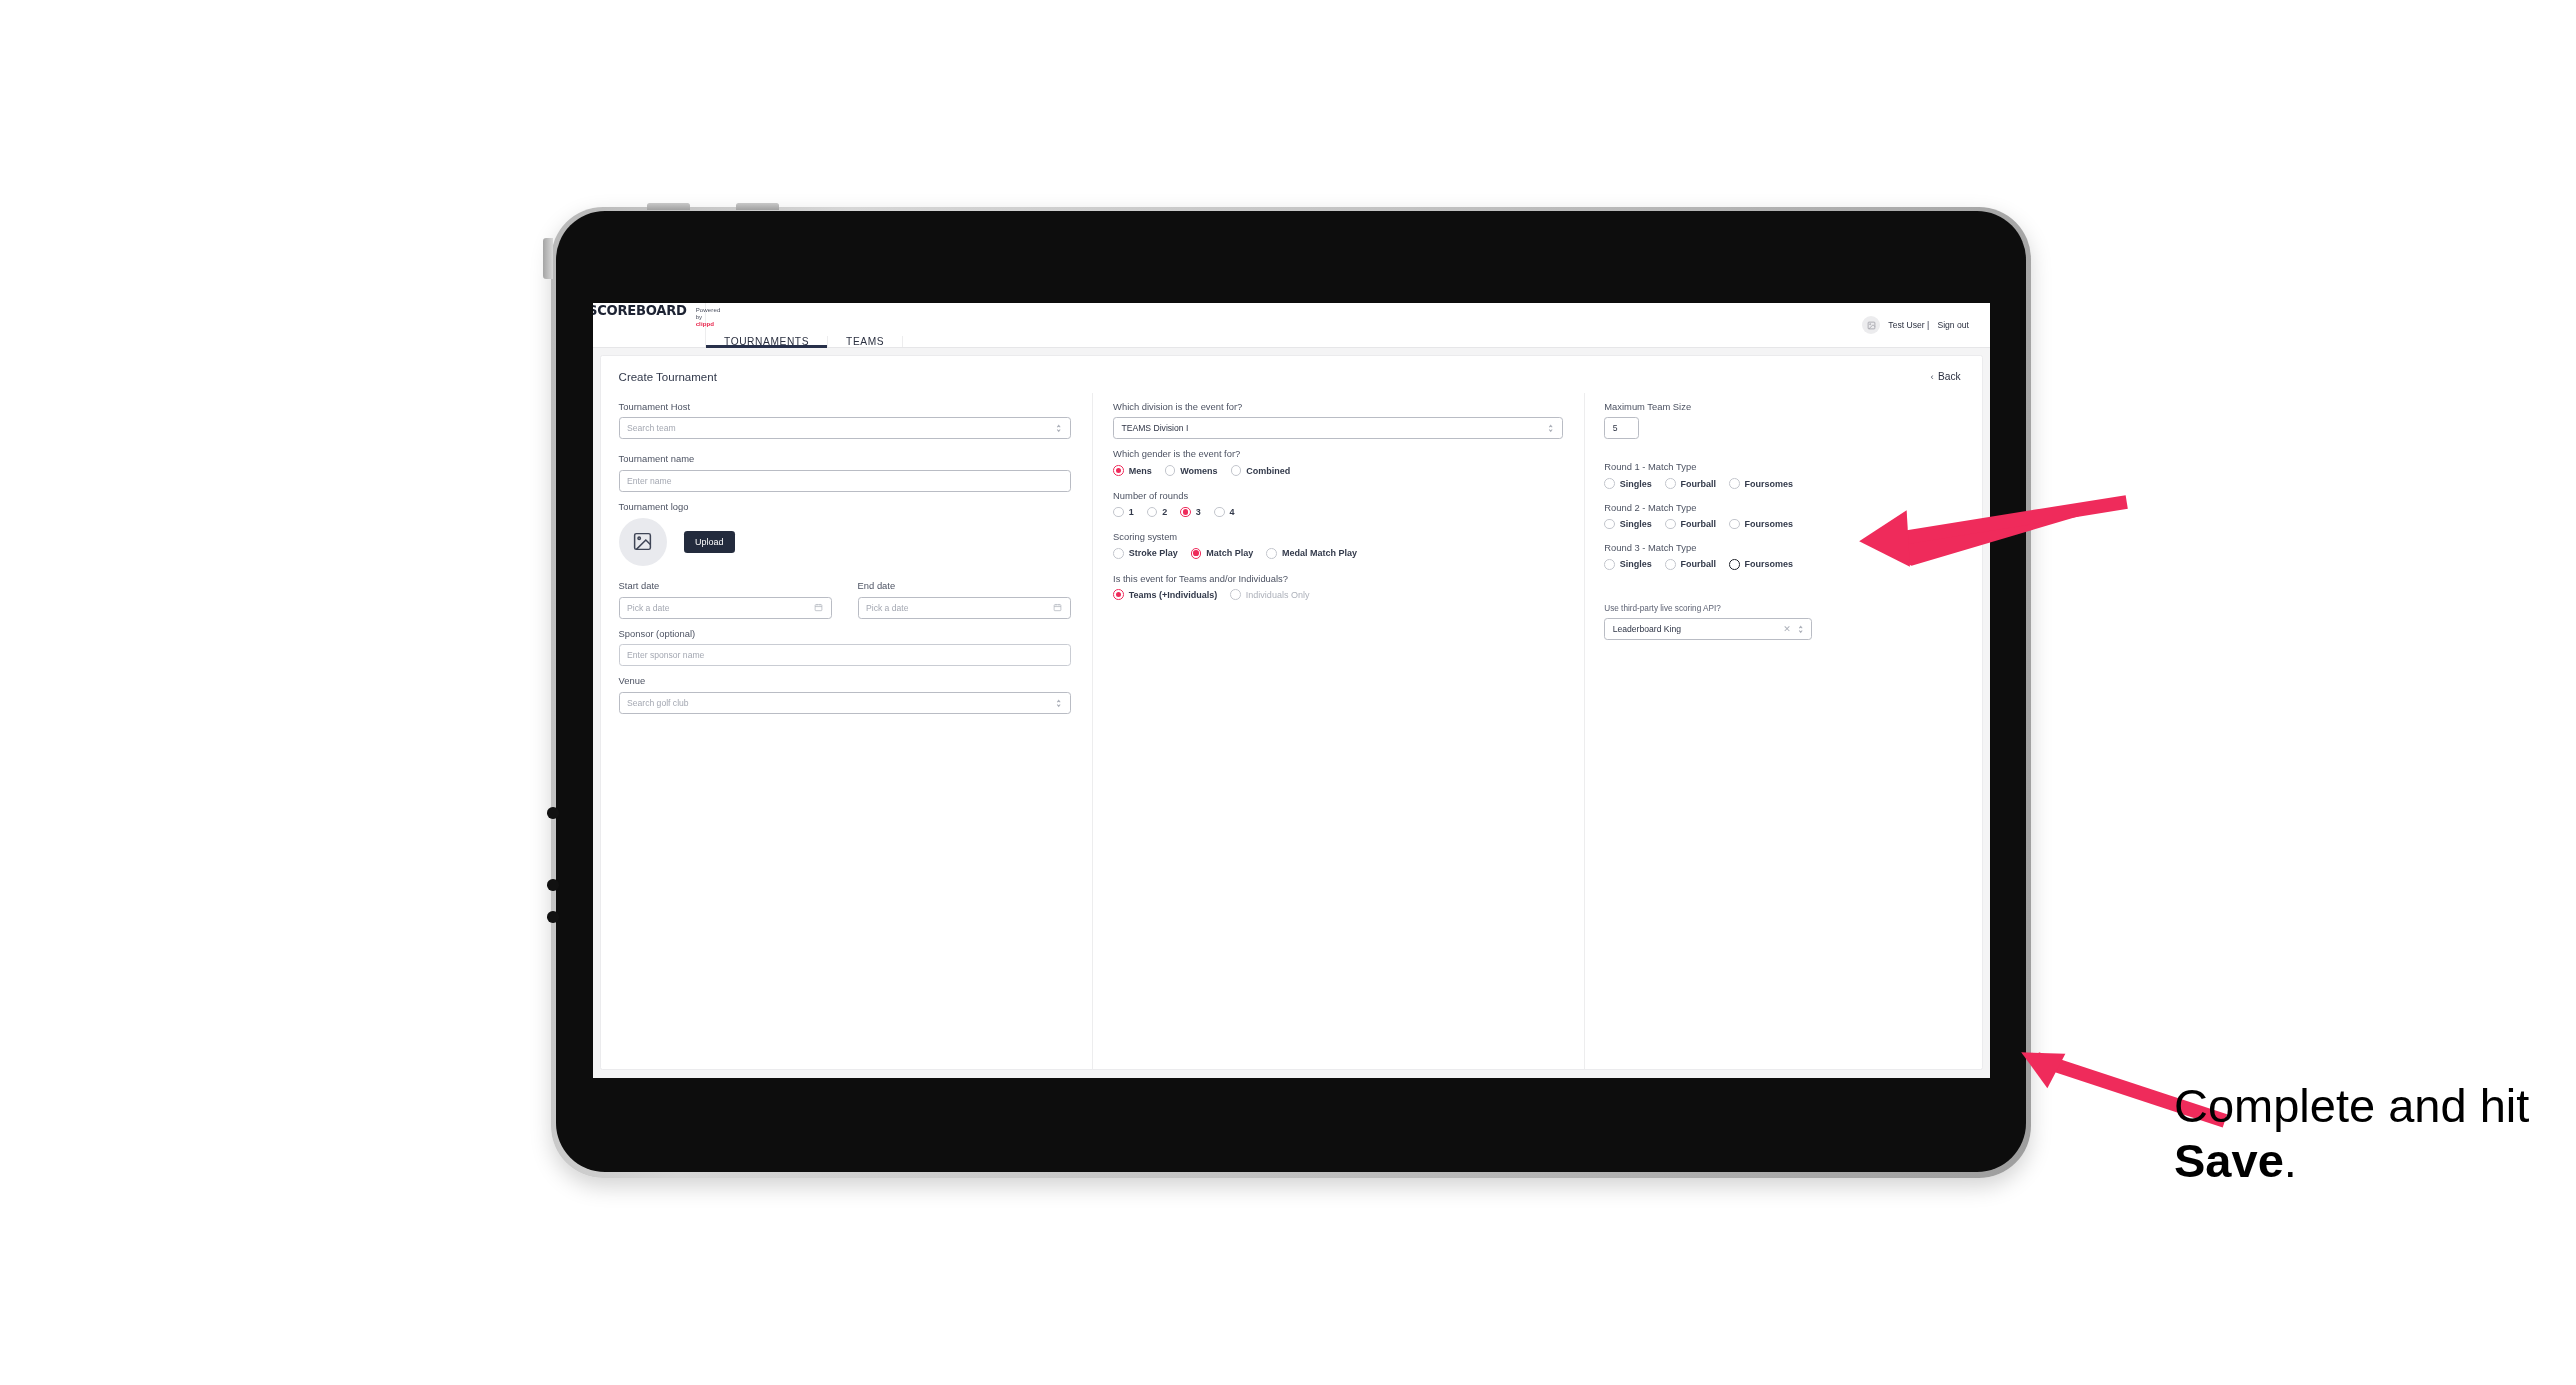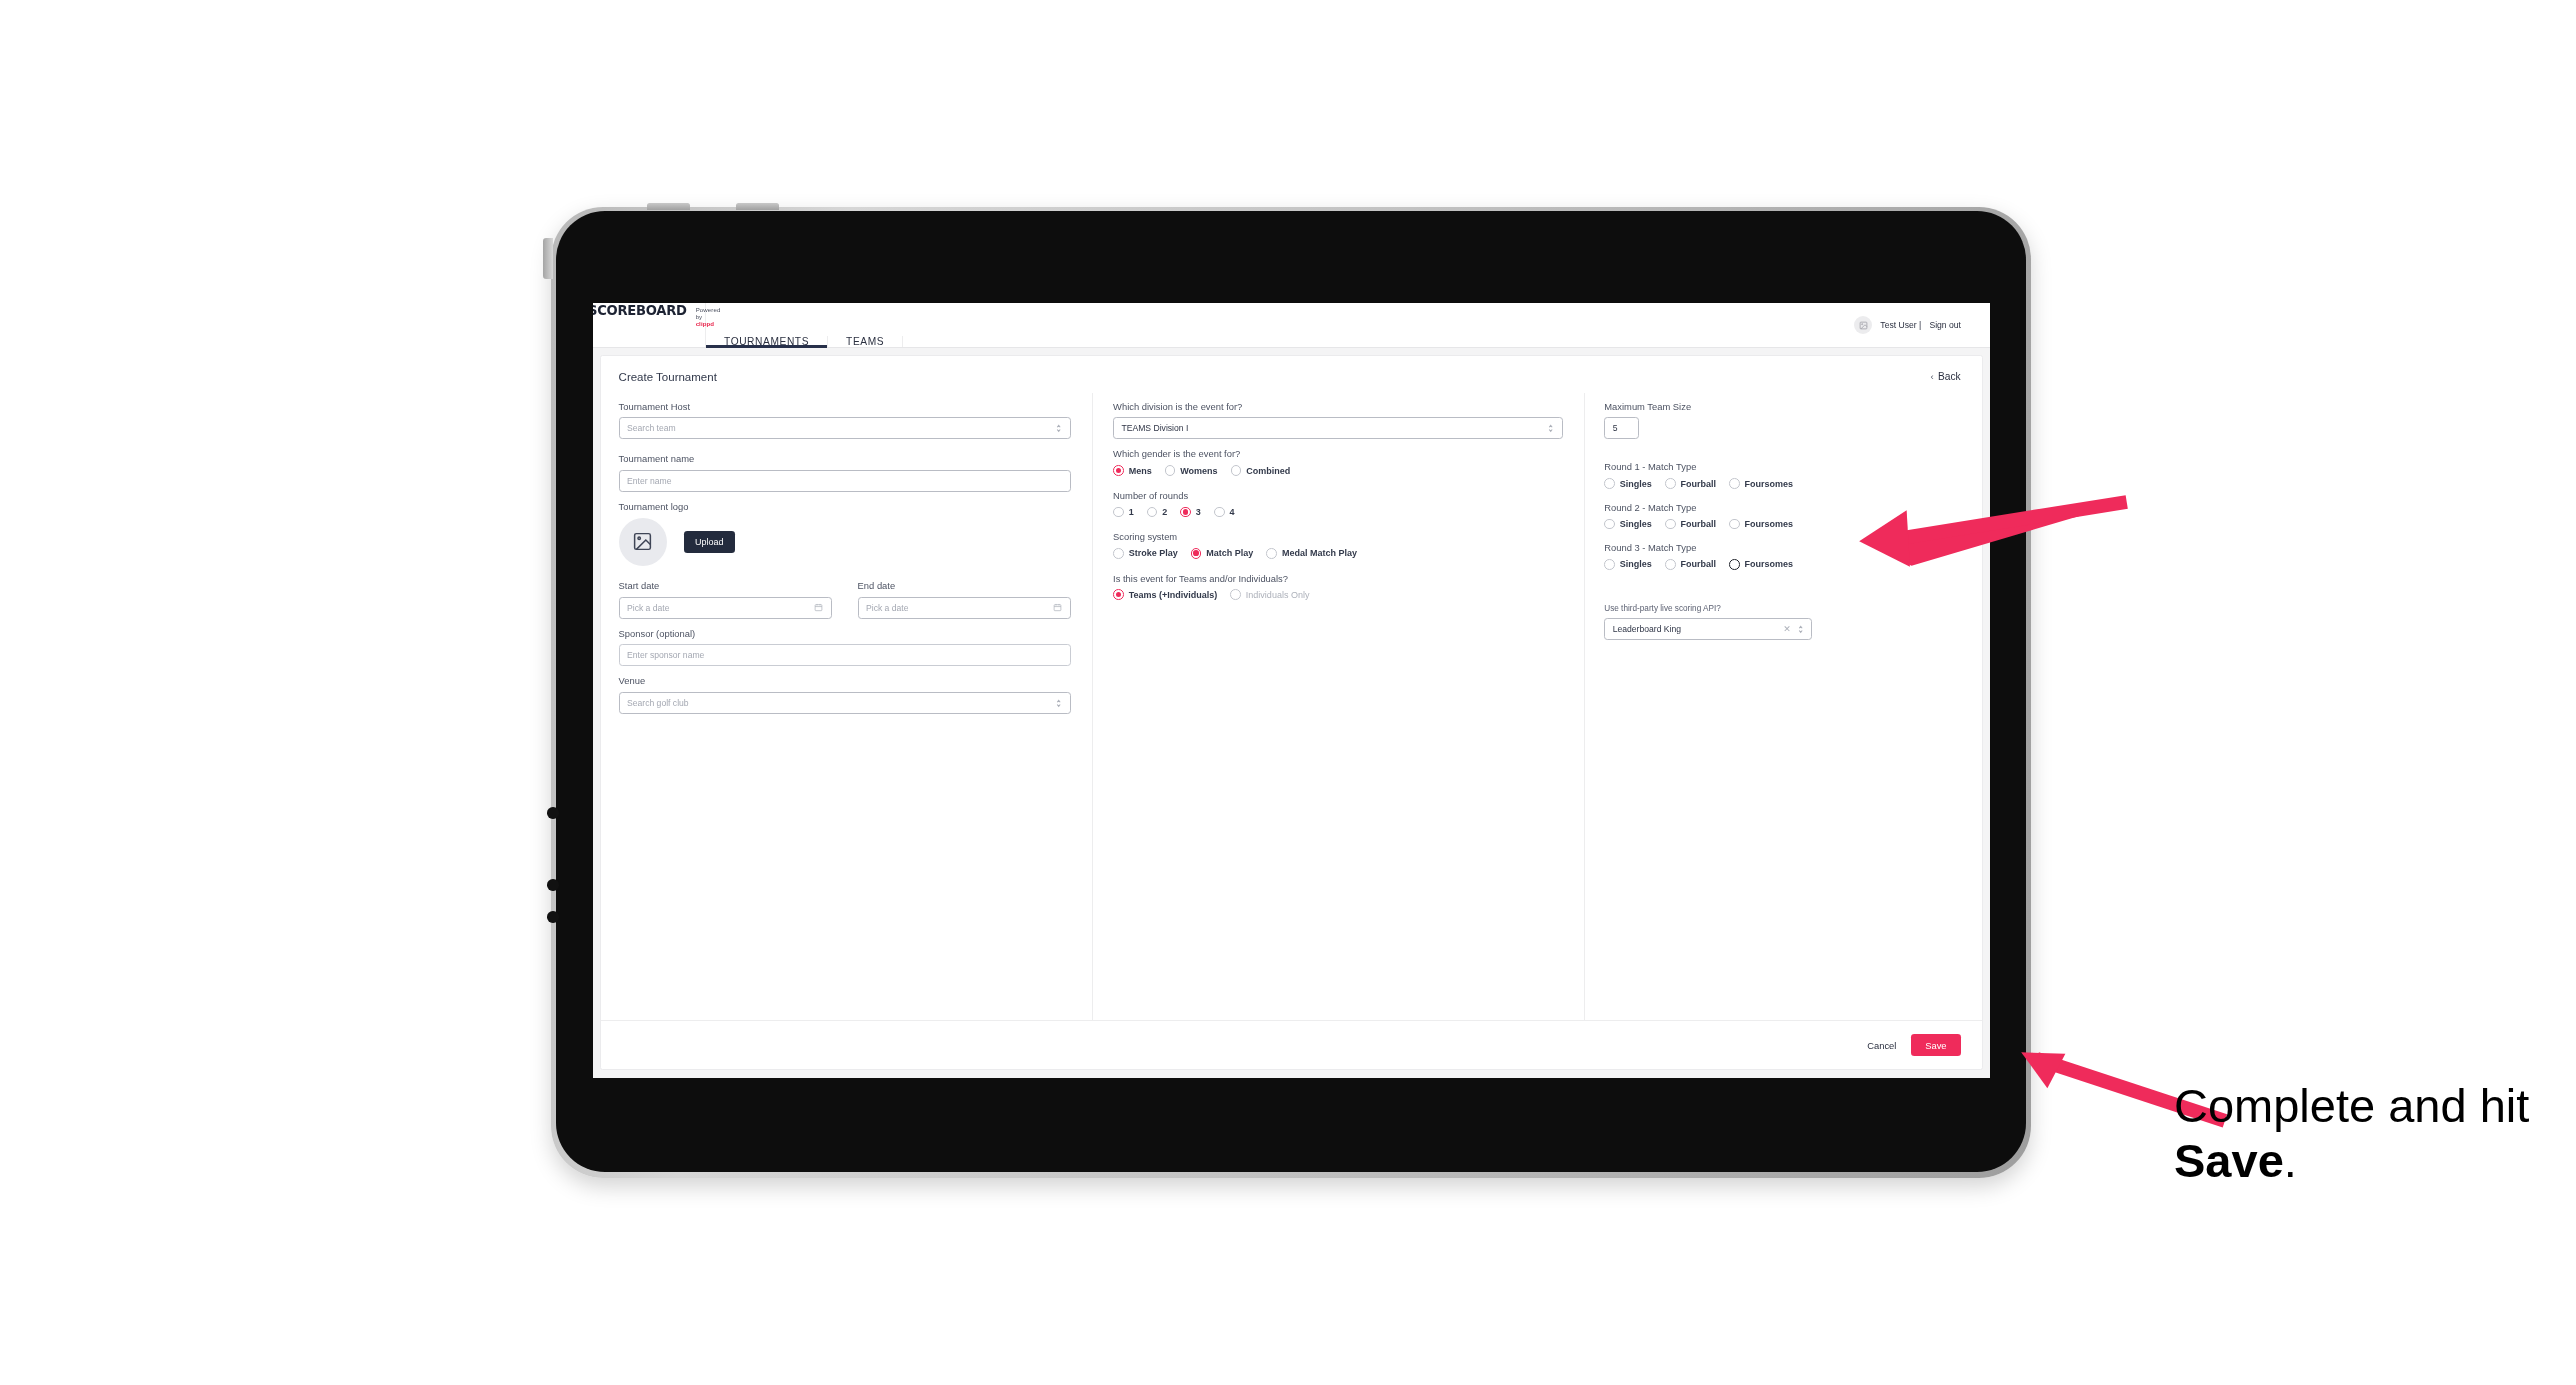--- a/index.html
+++ b/index.html
@@ -80,21 +80,21 @@
     font-size: 10.2px; letter-spacing: 0.6px; color: #2b3040;
     border-right: 0.8px solid #ededee;
     cursor: pointer; position: relative;
   }
   .navtab.active::after {
     content: ""; position: absolute; left: 0; right: 0; bottom: -0.8px;
     height: 2.5px; background: #27304a;
   }
   .nav-right {
     margin-left: auto; display: flex; align-items: center;
-    padding-right: 29px; gap: 8.2px;
+    padding-right: 21px; gap: 8.2px;
   }
   .avatar {
     width: 18px; height: 18px; border-radius: 50%;
     background: #ececee; display: flex; align-items: center;
     justify-content: center; color: #9a9aa2;
   }
   .user-name { font-size: 8.6px; color: #2b3040; }
   .sign-out { font-size: 8.6px; color: #2b3040; cursor: pointer; }
 
   
@@ -489,24 +489,20 @@
                 <svg width="7.4" height="10.7" viewBox="0 0 10 14" fill="none" stroke="currentColor" stroke-width="1.4">
                     <path d="M3 5.5L5 3l2 2.5"></path>
                     <path d="M3 8.5L5 11l2-2.5"></path>
                   </svg>
               </span>
             </div>
           </div>
         </div>
       </div>
 
-      <div class="card-foot">
-        <button class="btn-cancel">Cancel</button>
-        <button class="btn-save">Save</button>
-      </div>
     </div>
   </div>
 
   <svg class="arrow" style="left:1787px; top:484px; width:344px; height:90px;" viewBox="0 0 420 110">
     <path d="M415 22 L95 72 L150 34 L152 100 Z M150 34 L95 72 L152 100 Z" fill="#ef2b5b"></path>
     <path d="M415 22 L140 66" stroke="#ef2b5b" stroke-width="17" stroke-linecap="butt"></path>
     <path d="M146 32 L88 70 L150 101 Z" fill="#ef2b5b"></path>
   </svg>
 
   <svg class="arrow" style="left:1959px; top:1029px; width:270px; height:107px;" viewBox="0 0 330 130">

